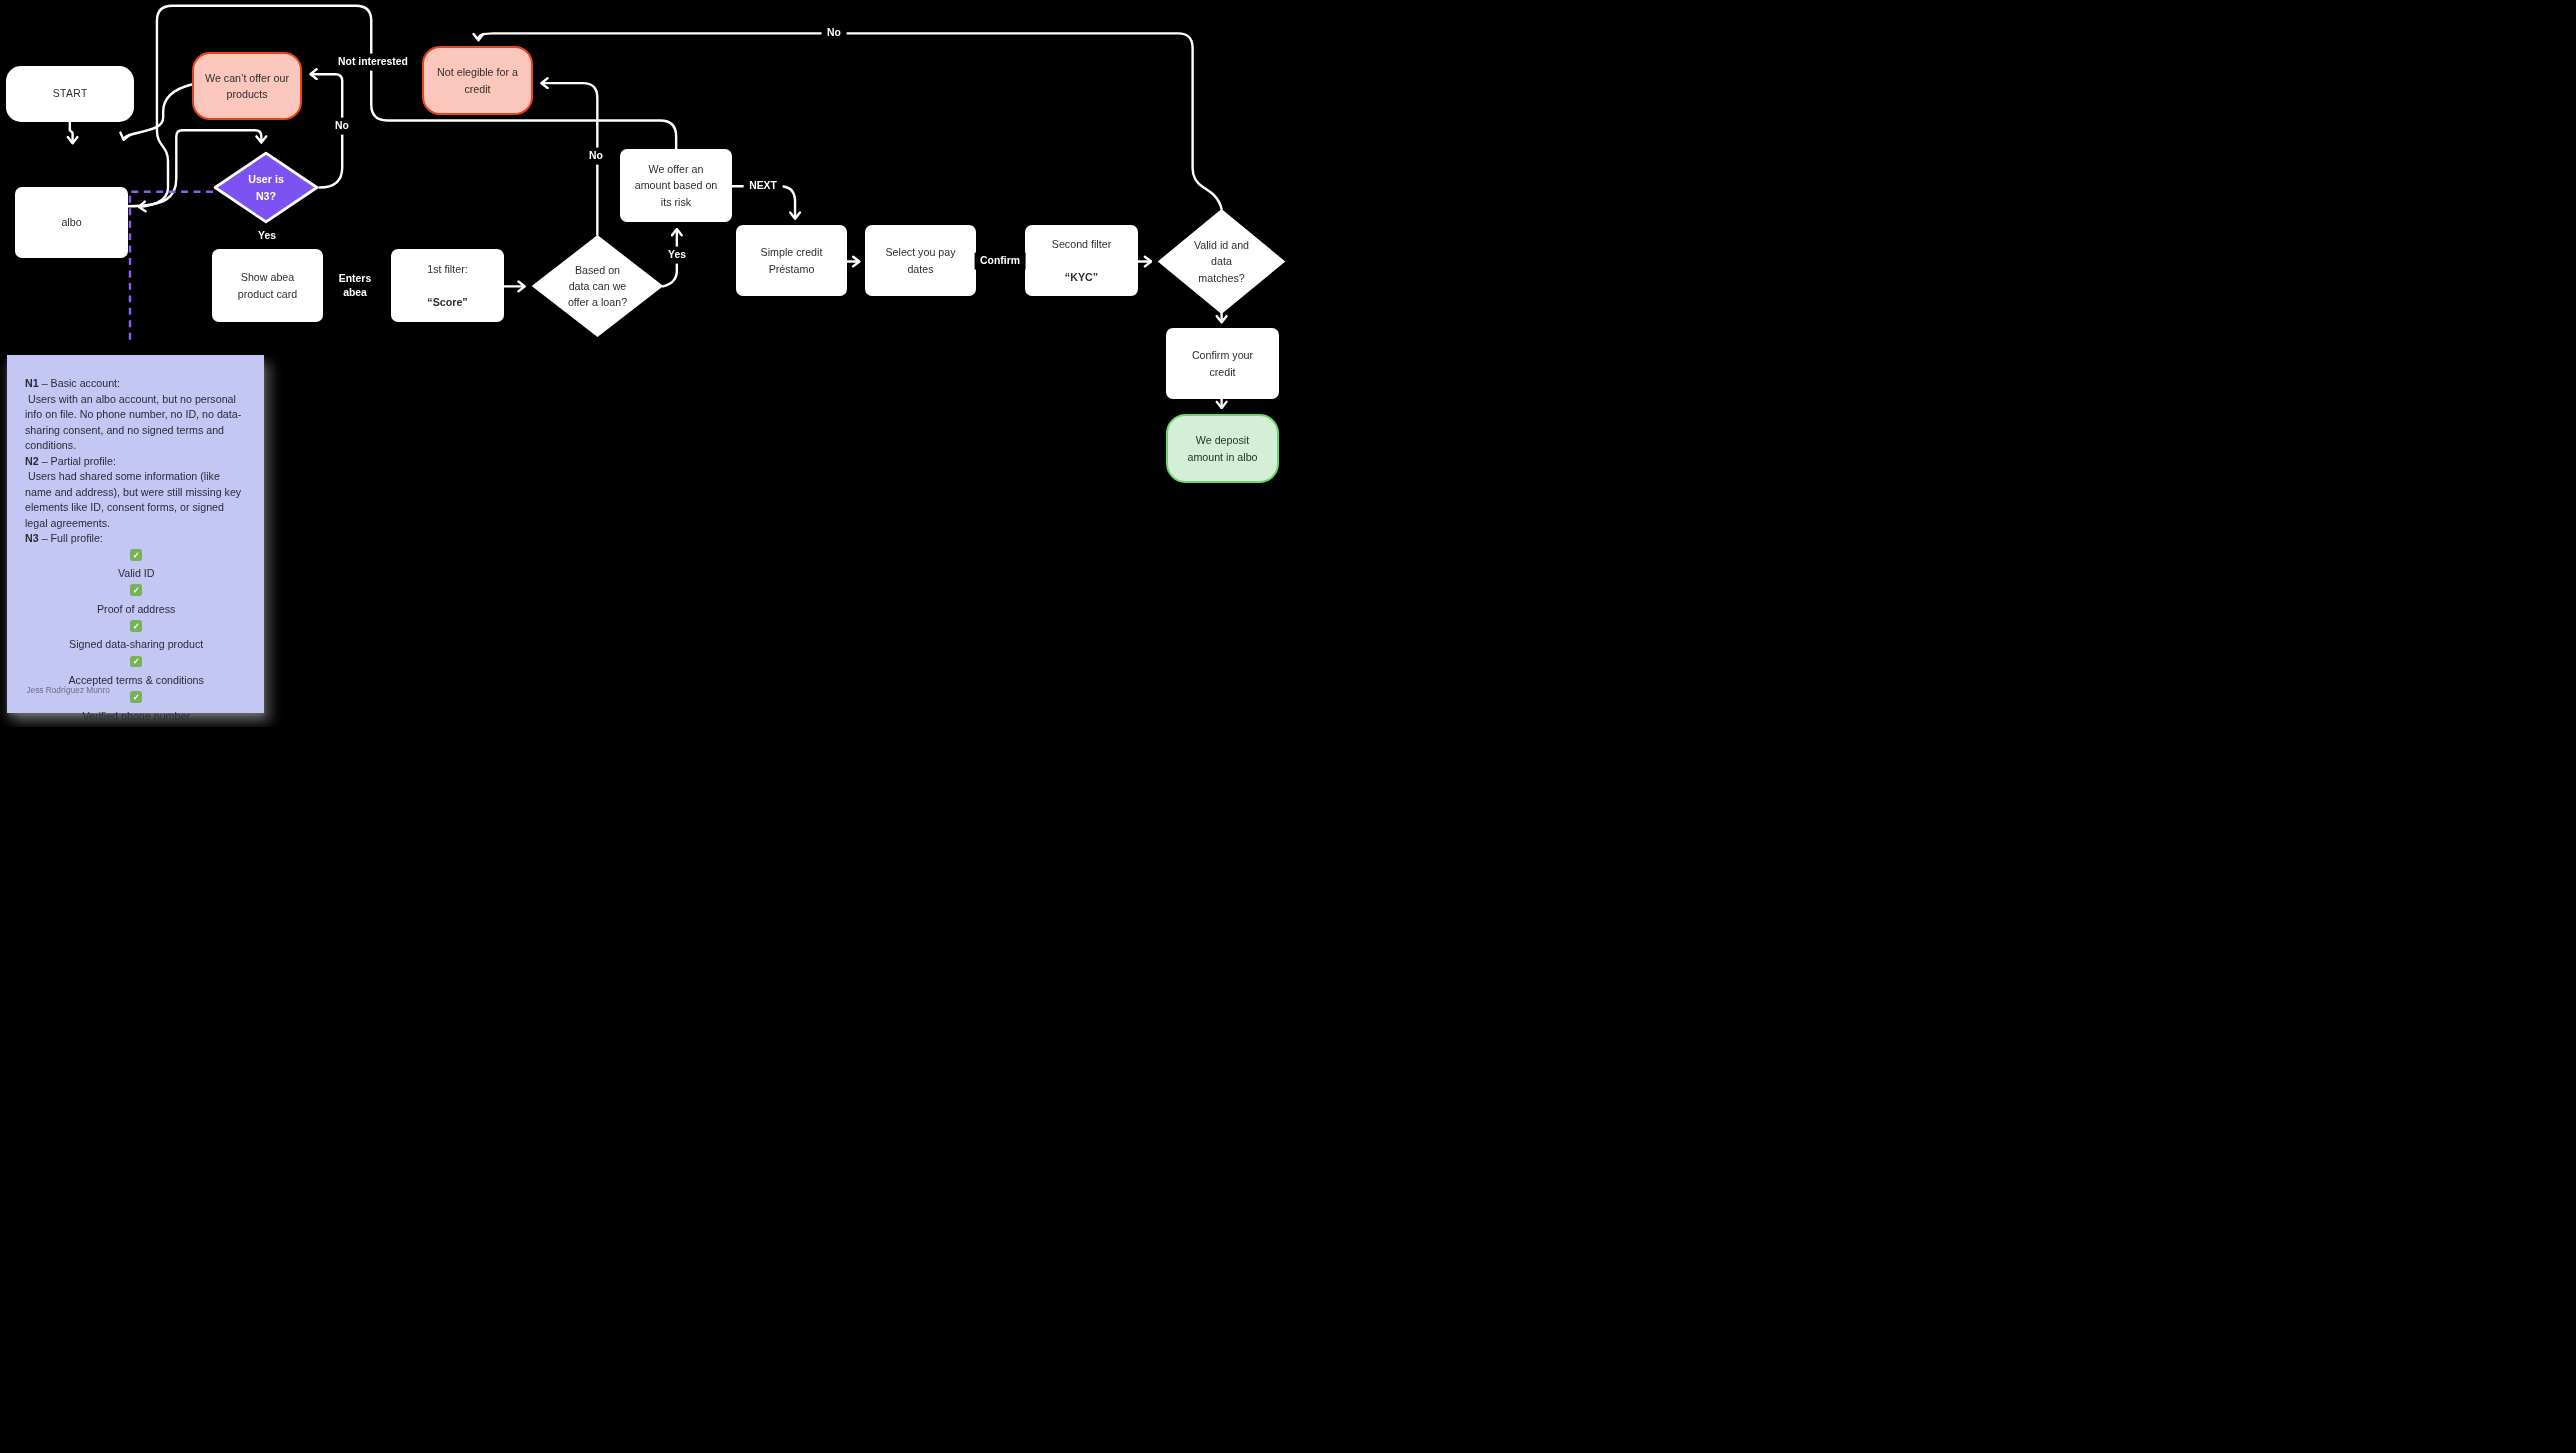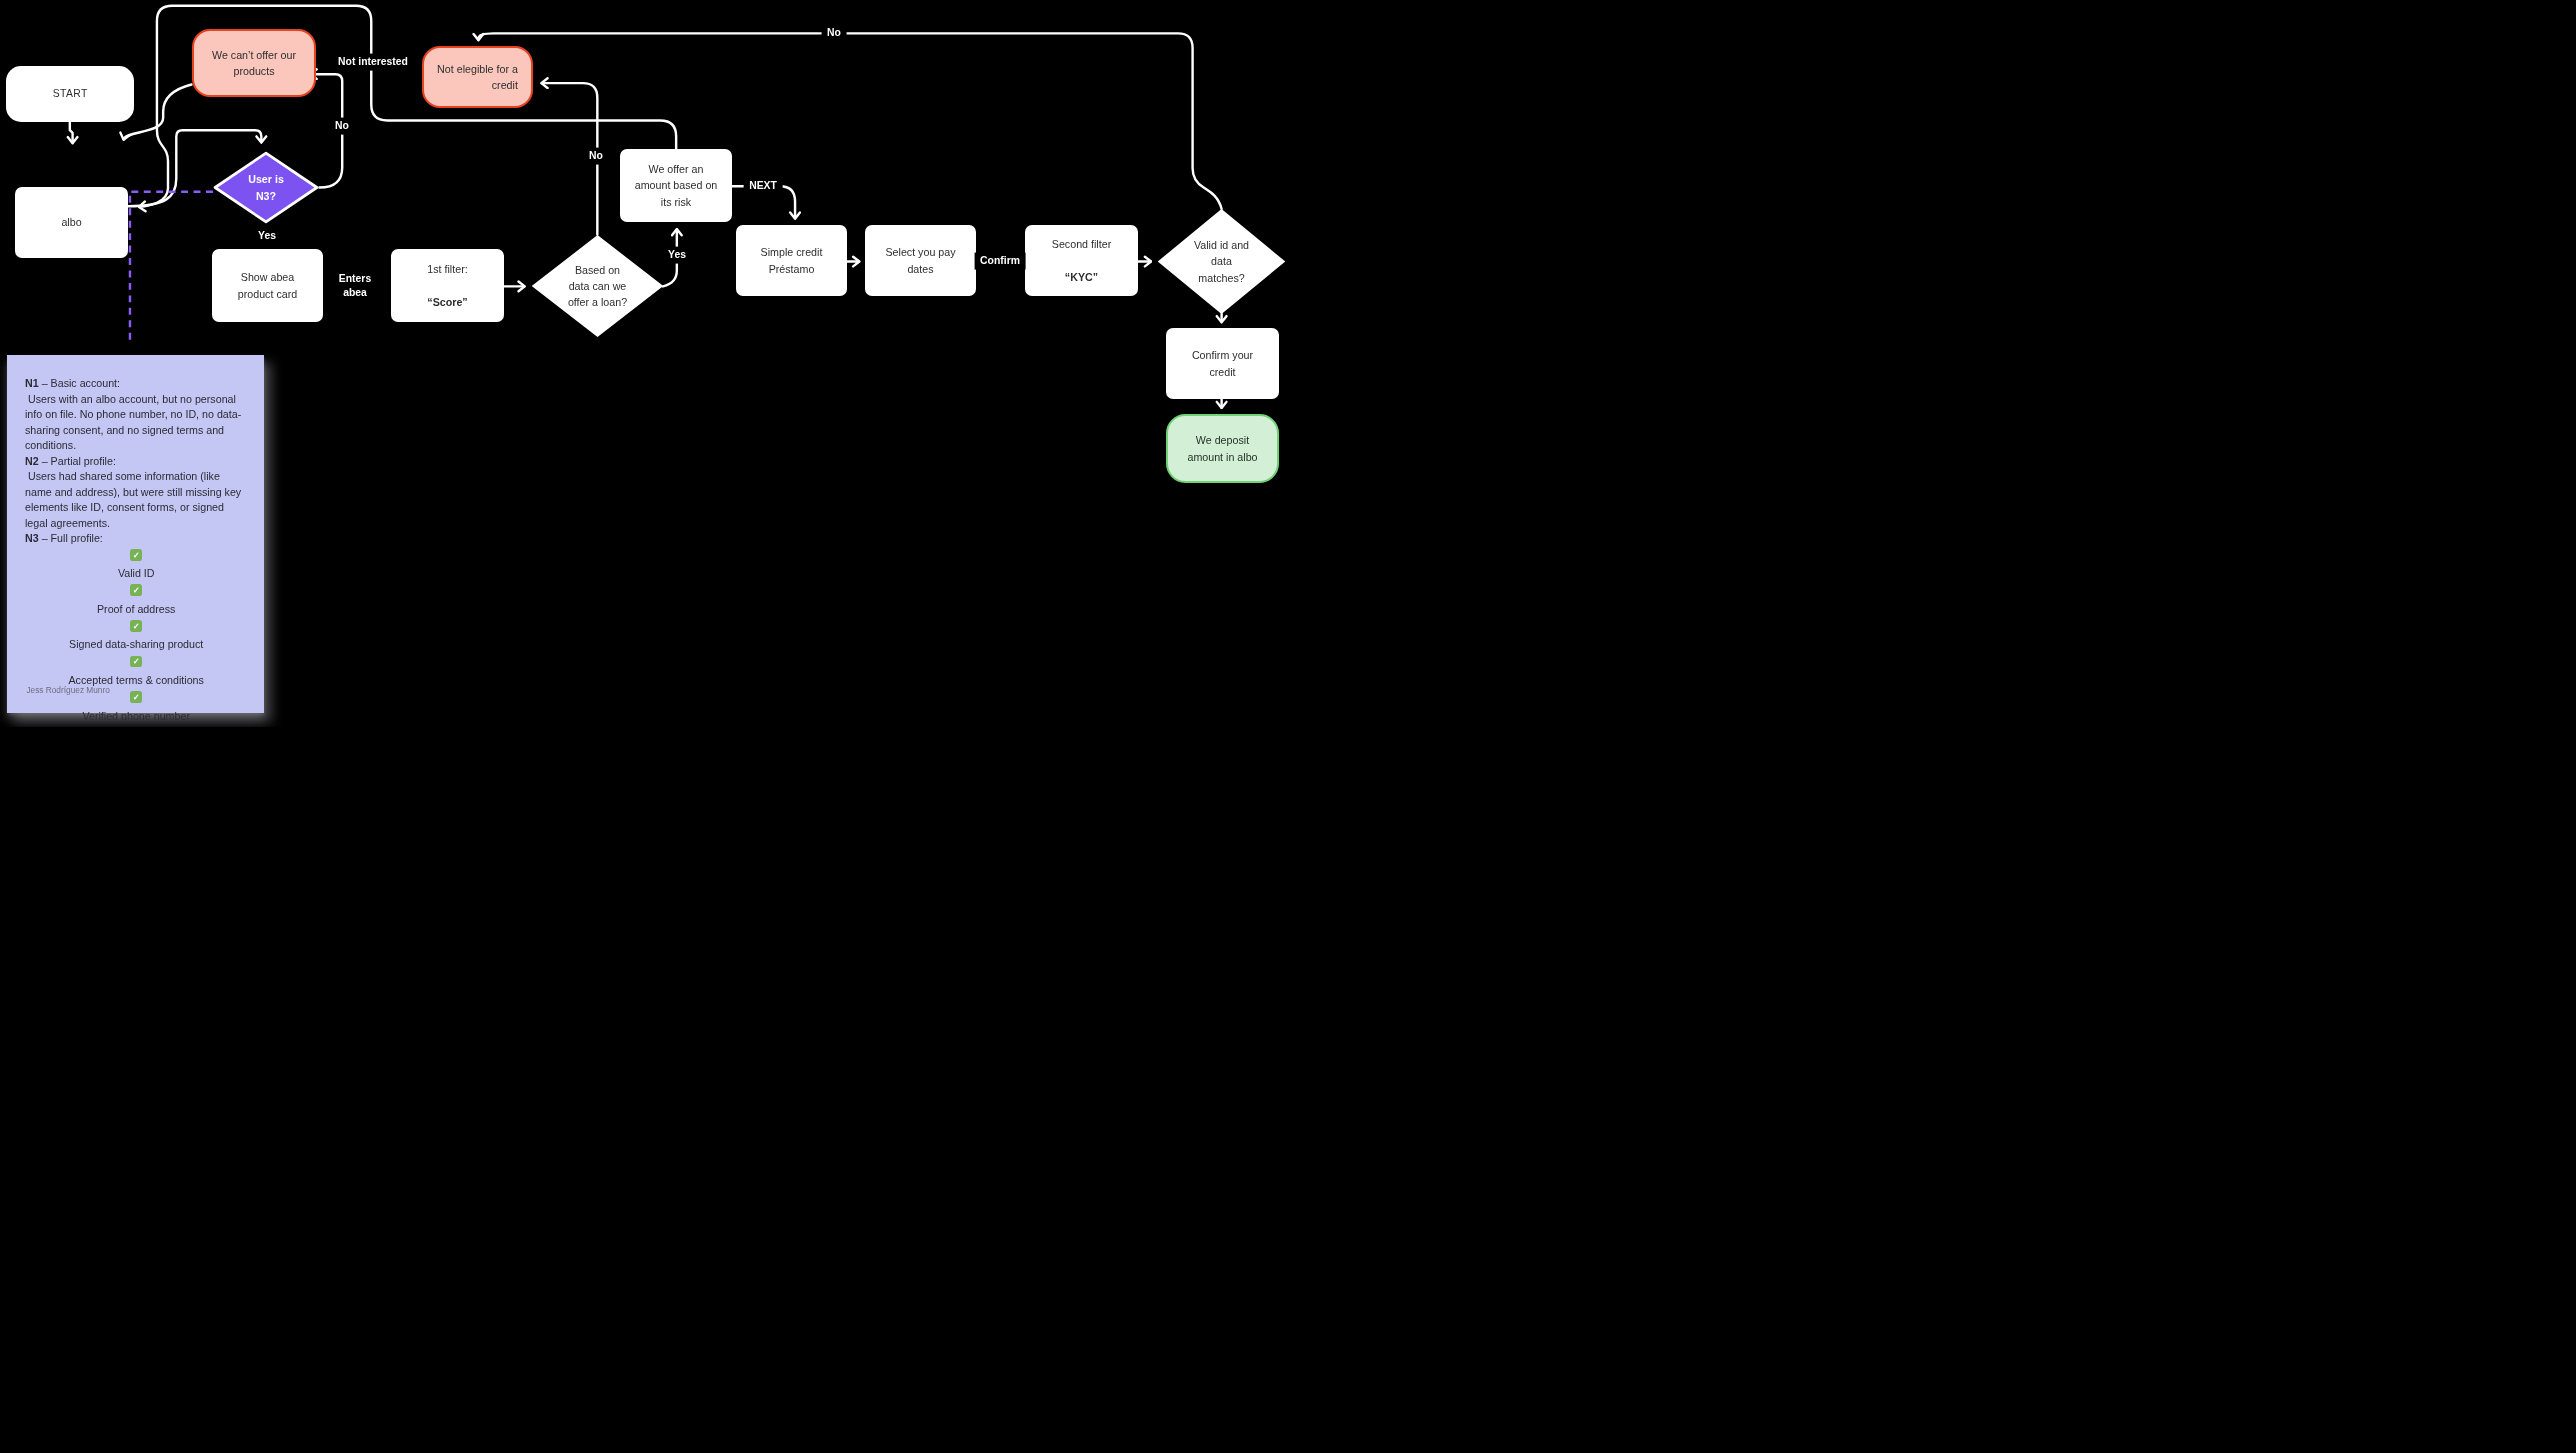--- a/index.html
+++ b/index.html
@@ -61,32 +61,32 @@
       <path d="M 1767,302 C 1762,283 1750,277 1741,271 Q 1725,261 1725,243 L 1725,69 Q 1725,48 1704,48 L 714,48 Q 692,48 692,55 L 692,57" marker-end="url(#arrow)"></path>
       <path d="M 728,414 L 758,414" marker-end="url(#arrow)"></path>
     </g>
     <path d="M 308,277 L 188,277 L 188,492" fill="none" stroke="#8b5cf6" stroke-width="3.5" stroke-dasharray="10 8"></path>
   </svg>
 
   <div class="node start" style="left:6.2px;top:66px;width:128px;height:56px;"><span>START</span></div>
 
   <div class="node" style="left:15px;top:151px;width:113px;height:71px;margin-top:36px;"><span>albo</span></div>
 
-  <div class="node salmon" style="left:192px;top:29px;width:124px;height:68px;"><span>We can’t offer our
+  <div class="node salmon" style="left:192px;top:52px;width:110px;height:68px;"><span>We can’t offer our
 products</span></div>
 
   <div class="diamond purple" style="left:213px;top:151px;width:106px;height:73px;">
     <svg width="106" height="73" viewBox="0 0 154 106">
       <polygon points="77,3 151,53 77,103 3,53" fill="#7c52f0" stroke="#ffffff" stroke-width="4" stroke-linejoin="round"></polygon>
     </svg>
     <div class="dtext">User is
 N3?</div>
   </div>
 
-  <div class="node salmon" style="left:422px;top:46px;width:111px;height:62px;text-align:right;"><span>Not elegible for a
+  <div class="node salmon" style="left:422px;top:46px;width:111px;height:69px;"><span>Not elegible for a
 credit</span></div>
 
   <div class="node" style="left:620px;top:149px;width:112px;height:73px;"><span>We offer an
 amount based on
 its risk</span></div>
 
   <div class="node" style="left:212px;top:249px;width:111px;height:73px;"><span>Show abea
 product card</span></div>
 
   <div class="node" style="left:391px;top:249px;width:113px;height:73px;">

